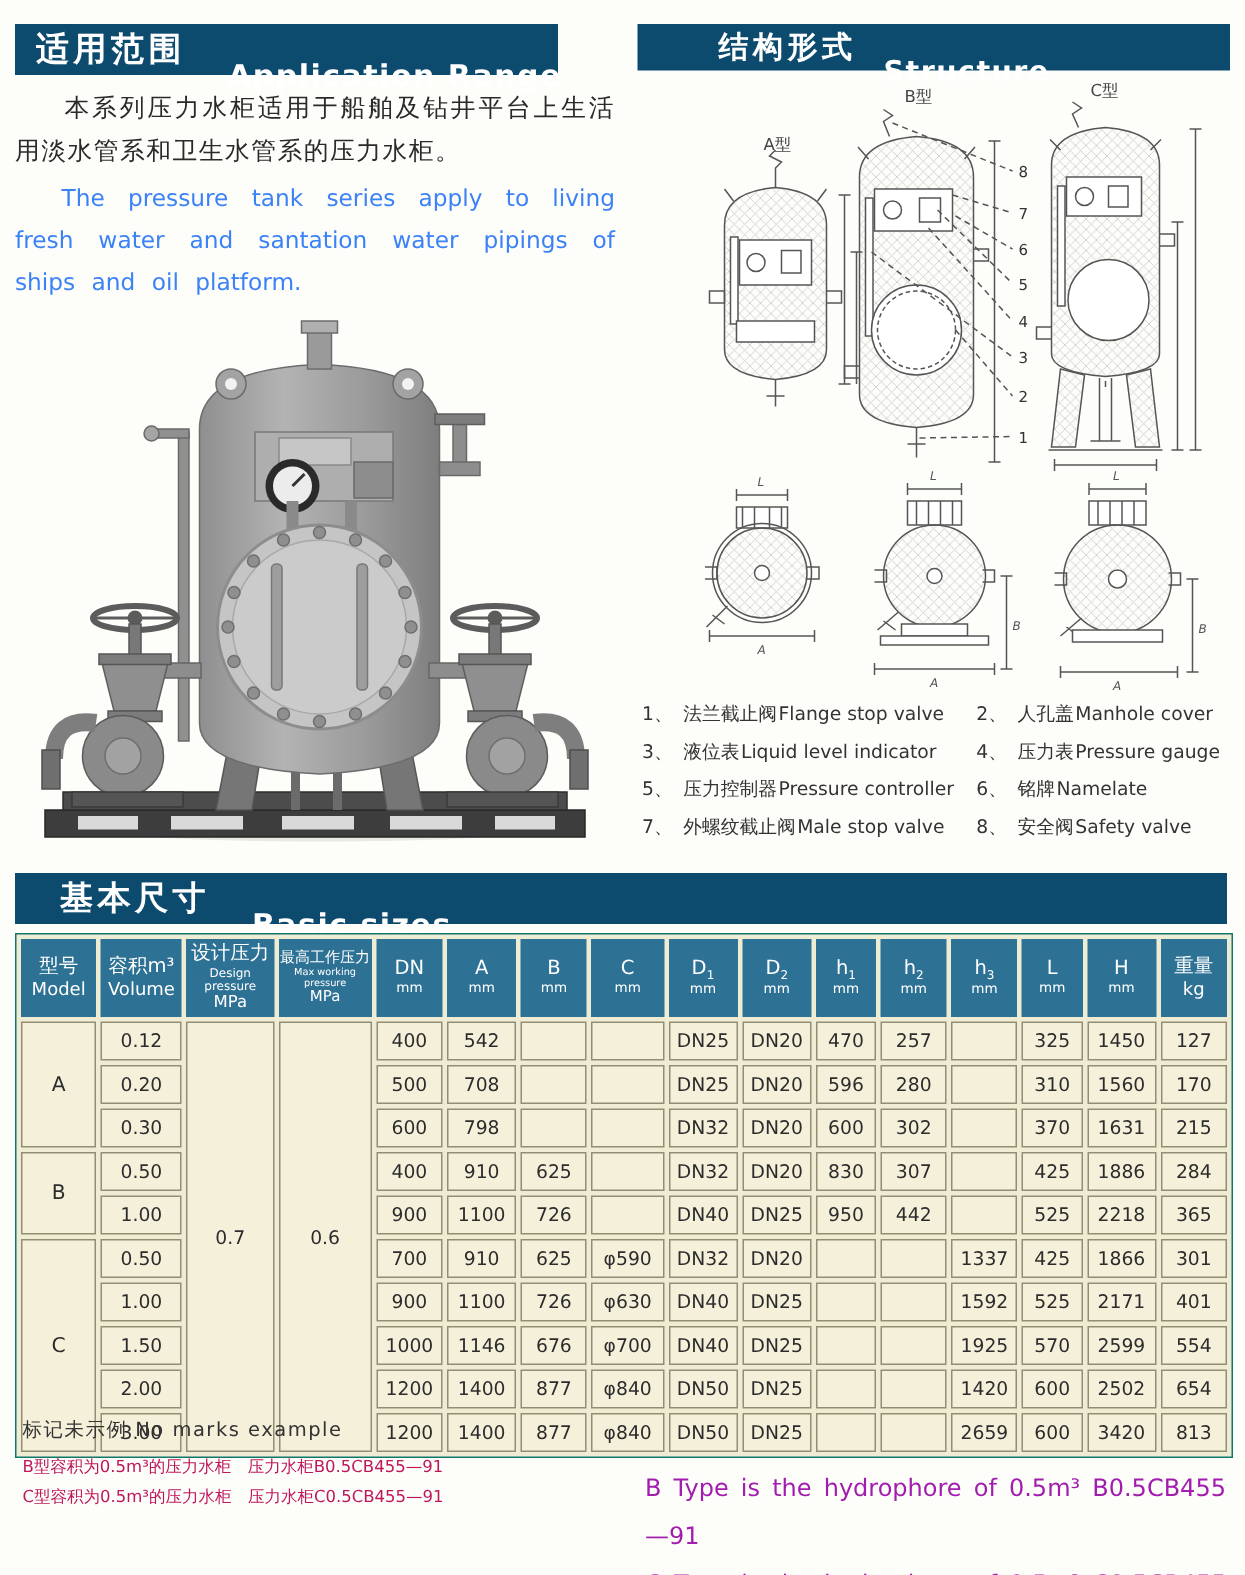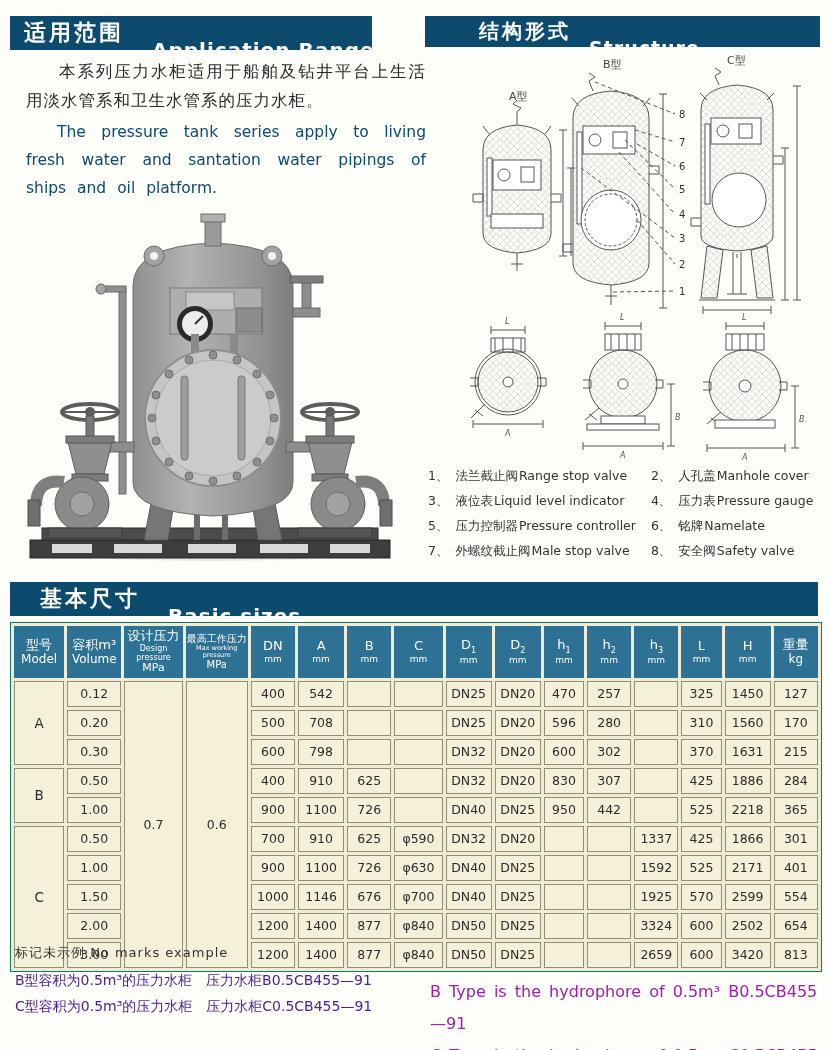--- a/index.html
+++ b/index.html
@@ -8,23 +8,23 @@
   
   .bar{position:absolute;background:#0c4a6e;color:#fff;display:flex;align-items:center;font-weight:bold;box-sizing:border-box;}
   .bar .zh{font-size:22px;letter-spacing:3px;margin-left:14px;white-space:nowrap;}
   .bar .en{font-size:20px;margin-left:28px;letter-spacing:1px;white-space:nowrap;margin-top:33px;}
   #app-bar{left:10px;top:16px;width:362px;height:34px;}
   #struct-bar{left:425px;top:16px;width:395px;height:31px;padding-left:40px;}
   #struct-bar .zh{font-size:20px;}
   #struct-bar .en{font-size:19px;margin-left:18px;}
   #basic-bar{left:10px;top:582px;width:808px;height:34px;padding-left:16px;}
   
-  .para{position:absolute;left:10px;top:58px;width:400px;text-align:justify;color:#2a2a2a;margin-left:16px;}
+  .para{position:absolute;left:10px;top:58px;width:400px;text-align:justify;color:#2a2a2a;}
   .para .zh{font-size:16.5px;line-height:1.75;text-indent:2em;letter-spacing:1px;}
-  .para .en{font-size:15.5px;line-height:1.8;text-indent:2em;word-spacing:6px;margin-top:3px;color:#0c4a6e;}
+  .para .en{font-size:15.5px;line-height:1.8;text-indent:2em;word-spacing:6px;margin-top:3px;color:#3b82f6;}
   
   #photo-wrap{position:absolute;left:18px;top:190px;width:384px;height:386px;}
   #drawing-wrap{position:absolute;left:422px;top:48px;width:402px;height:418px;}
   
   #legend{position:absolute;left:428px;top:468px;width:398px;display:grid;
           grid-template-columns:56% 44%;row-gap:8px;font-size:12.5px;color:#333;}
   .legend-item{white-space:nowrap;}
   .legend-item .lg-num{margin-right:7px;}
   .legend-item .lg-en{margin-left:1px;}
   
@@ -39,21 +39,21 @@
   th:nth-child(3) .th2{font-size:8px;}
   th:nth-child(4) .th1{font-size:10px;}
   th:nth-child(4) .th2{font-size:6.5px;}
   th:nth-child(4) .th3{font-size:10px;}
   th sub{font-size:8px;}
   td{background:#f4f0da;border:1px solid #938d73;text-align:center;font-size:12.5px;
      color:#2c2c2c;height:24px;padding:0 1px;overflow:hidden;}
   td.model-cell{font-size:13.5px;}
   
   #marks-line{position:absolute;left:15px;top:944px;font-size:13px;color:#333;letter-spacing:1px;}
-  #notes-zh{position:absolute;left:15px;top:968px;font-size:14px;line-height:1.85;color:#4c1d95;}
+  #notes-zh{position:absolute;left:15px;top:968px;font-size:11px;line-height:1.85;color:#be185d;}
   #notes-en{position:absolute;left:430px;top:976px;font-size:16px;line-height:2.0;color:#a21caf;word-spacing:3px;}
   svg text{font-family:"DejaVu Sans","Liberation Sans",sans-serif;}
 </style>
 </head>
 <body>
 
 <div class="page">
 
   <div class="bar" id="app-bar">
     <span class="zh">适用范围</span>
@@ -280,21 +280,21 @@
         <text x="82" y="388">A</text>
         <text x="197" y="410">A</text>
         <text x="319" y="412">A</text>
         <text x="252" y="372">B</text>
         <text x="376" y="374">B</text>
       </g>
     </svg>
   </div>
 
   <div id="legend">
-      <div class="legend-item"><span class="lg-num">1、</span><span class="lg-zh">法兰截止阀</span><span class="lg-en">Range stop valve</span></div>
+      <div class="legend-item"><span class="lg-num">1、</span><span class="lg-zh">法兰截止阀</span><span class="lg-en">Flange stop valve</span></div>
       <div class="legend-item"><span class="lg-num">2、</span><span class="lg-zh">人孔盖</span><span class="lg-en">Manhole cover</span></div>
       <div class="legend-item"><span class="lg-num">3、</span><span class="lg-zh">液位表</span><span class="lg-en">Liquid level indicator</span></div>
       <div class="legend-item"><span class="lg-num">4、</span><span class="lg-zh">压力表</span><span class="lg-en">Pressure gauge</span></div>
       <div class="legend-item"><span class="lg-num">5、</span><span class="lg-zh">压力控制器</span><span class="lg-en">Pressure controller</span></div>
       <div class="legend-item"><span class="lg-num">6、</span><span class="lg-zh">铭牌</span><span class="lg-en">Namelate</span></div>
       <div class="legend-item"><span class="lg-num">7、</span><span class="lg-zh">外螺纹截止阀</span><span class="lg-en">Male stop valve</span></div>
       <div class="legend-item"><span class="lg-num">8、</span><span class="lg-zh">安全阀</span><span class="lg-en">Safety valve</span></div>
     </div>
 
   <div class="bar" id="basic-bar">
@@ -521,21 +521,21 @@
           <tr>
             <td>2.00</td>
             <td>1200</td>
             <td>1400</td>
             <td>877</td>
             <td>φ840</td>
             <td>DN50</td>
             <td>DN25</td>
             <td></td>
             <td></td>
-            <td>3324</td>
+            <td>1420</td>
             <td>600</td>
             <td>2502</td>
             <td>654</td>
           </tr>
           <tr>
             <td>3.00</td>
             <td>1200</td>
             <td>1400</td>
             <td>877</td>
             <td>φ840</td>

